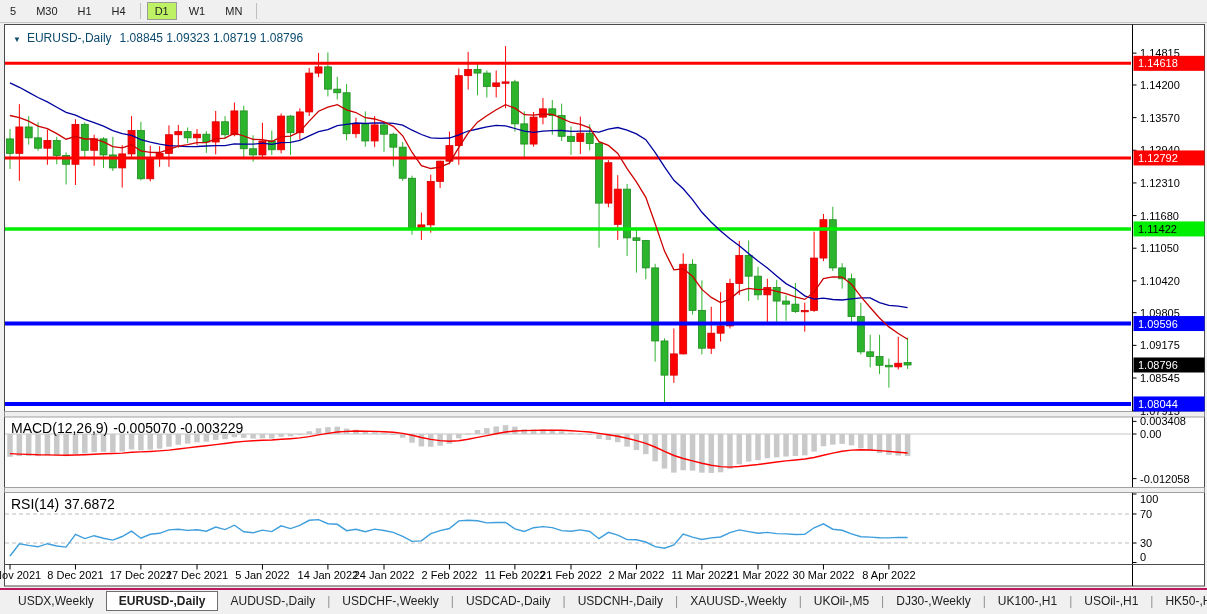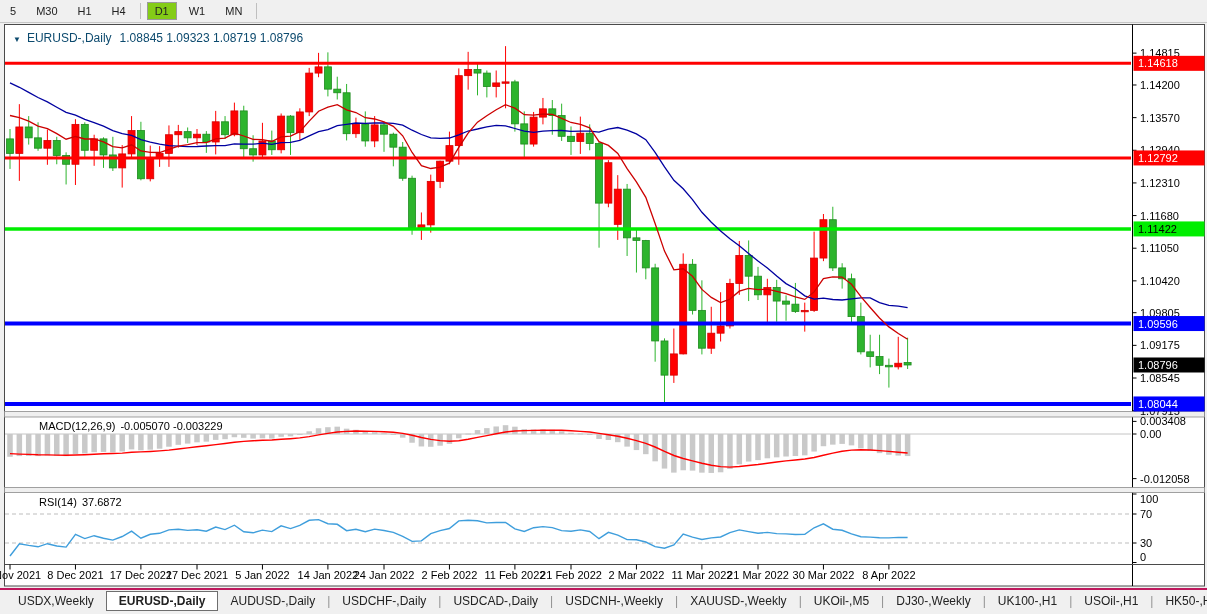--- a/index.html
+++ b/index.html
@@ -9,29 +9,29 @@
   }
   .toolbar{
     position:absolute;top:0;left:0;width:1207px;height:22px;
     background:#f0f0f0;border-bottom:1px solid #c6c6c6;
     display:flex;align-items:center;font-size:11px;color:#222;
   }
   .tf{
     padding:2px 7px;margin:0 2px;border:1px solid transparent;
     background:transparent;font-family:inherit;font-size:11px;color:#222;cursor:default;
   }
-  .tf.active{background:#84cc16;border:1px solid #9a9a9a;}
+  .tf.active{background:#bef264;border:1px solid #9a9a9a;}
   .tf-sep{width:1px;height:16px;background:#bfbfbf;margin:0 4px;}
   #chart-svg{position:absolute;left:0;top:0;}
   .chart-title{
     position:absolute;left:13px;top:31px;font-size:12px;color:#0c4a6e;white-space:nowrap;
   }
   .chart-title .arrow{font-size:8px;margin-right:6px;}
   .chart-title .ohlc{margin-left:8px;}
-  .ind-label{position:absolute;font-size:11px;color:#000;white-space:nowrap;margin-left:28px;}
+  .ind-label{position:absolute;font-size:14px;color:#000;white-space:nowrap;}
   #macd-label{left:11px;top:420px;}
   #rsi-label{left:11px;top:496px;}
   .ind-label .vals{margin-left:5px;}
   .tabbar{
     position:absolute;left:0;top:588px;width:1207px;height:23px;
     background:#f0f0f0;border-top:2px solid #be185d;
     display:flex;align-items:center;font-size:12px;color:#222;
     padding:0 0 0 6px;box-sizing:border-box;white-space:nowrap;
   }
   .tab{padding:2px 12px;color:#222;cursor:default;}
@@ -473,25 +473,25 @@
 </div>
 <div class="ind-label" id="rsi-label">
   <span>RSI(14)</span><span class="vals">37.6872</span>
 </div>
 
 <div class="tabbar" id="tabbar">
     <span class="tab">USDX,Weekly</span>
     <span class="tab active">EURUSD-,Daily</span>
     <span class="tab">AUDUSD-,Daily</span>
     <span class="tab-sep">|</span>
-    <span class="tab">USDCHF-,Daily</span>
+    <span class="tab">USDCHF-,Weekly</span>
     <span class="tab-sep">|</span>
     <span class="tab">USDCAD-,Daily</span>
     <span class="tab-sep">|</span>
-    <span class="tab">USDCNH-,Weekly</span>
+    <span class="tab">USDCNH-,Daily</span>
     <span class="tab-sep">|</span>
     <span class="tab">XAUUSD-,Weekly</span>
     <span class="tab-sep">|</span>
     <span class="tab">UKOil-,M5</span>
     <span class="tab-sep">|</span>
     <span class="tab">DJ30-,Weekly</span>
     <span class="tab-sep">|</span>
     <span class="tab">UK100-,H1</span>
     <span class="tab-sep">|</span>
     <span class="tab">USOil-,H1</span>

